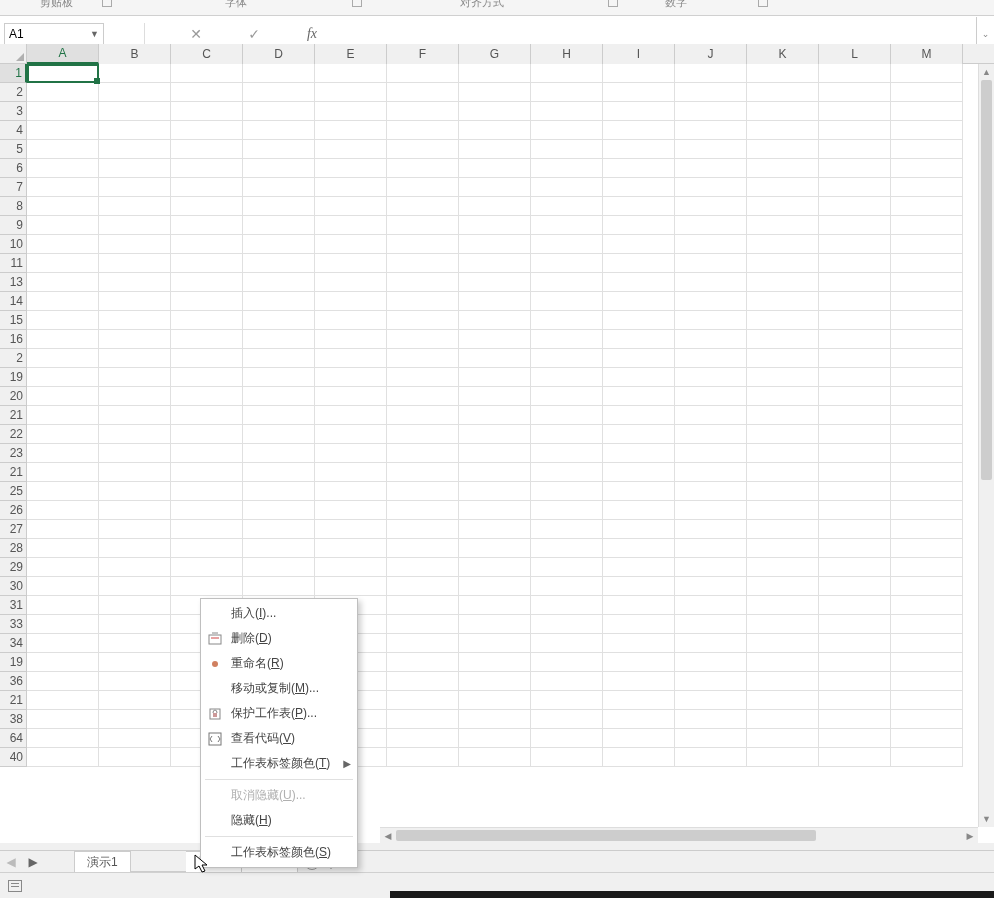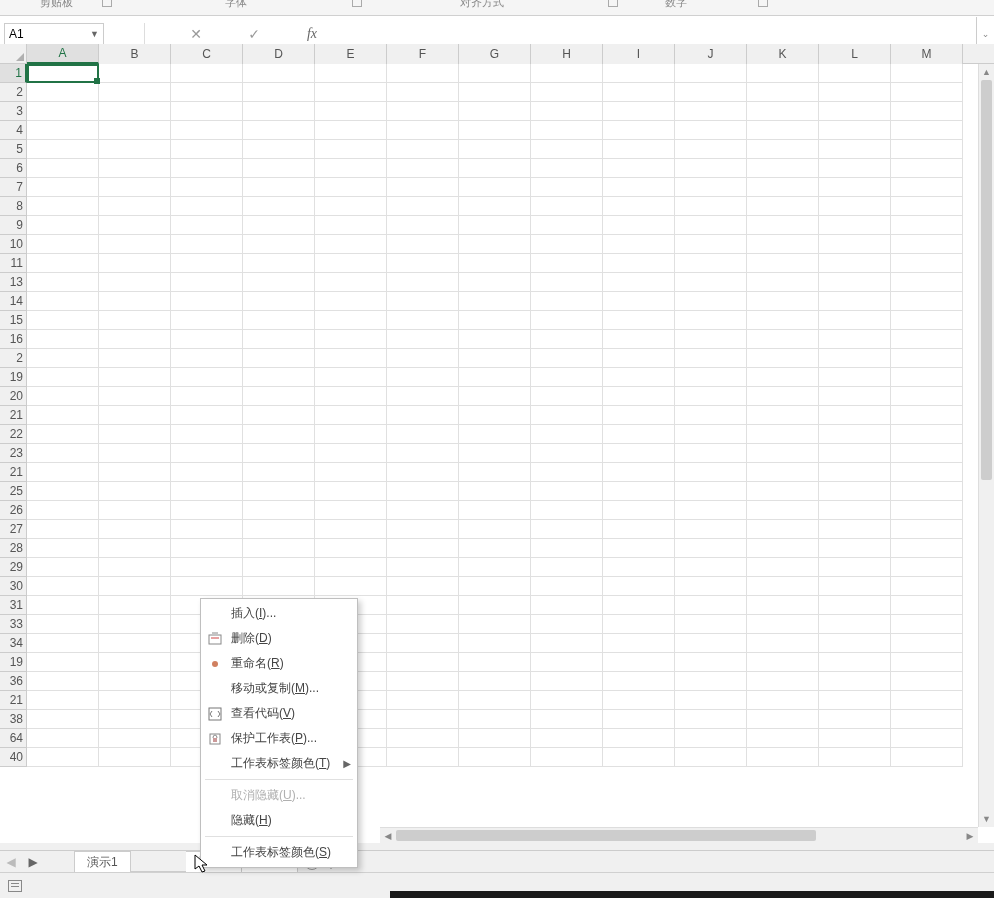--- a/index.html
+++ b/index.html
@@ -754,35 +754,35 @@
       </span>
     <span class="cm-label"><span>重命名(</span><u>R</u><span>)</span></span>
   </div>
   <div class="cm-item">
     <span class="cm-icon"></span>
     <span class="cm-label"><span>移动或复制(</span><u>M</u><span>)...</span></span>
   </div>
   <div class="cm-item">
     <span class="cm-icon">
       <svg width="14" height="14" viewBox="0 0 14 14">
-          <rect x="1" y="1" width="12" height="12" fill="none" stroke="#777"></rect>
-          <path d="M4 4 L2 7 L4 10 M10 4 L12 7 L10 10" stroke="#777" fill="none"></path>
-        </svg>
-    </span>
-    <span class="cm-label"><span>查看代码(</span><u>V</u><span>)</span></span>
-  </div>
-  <div class="cm-item">
-    <span class="cm-icon">
-      <svg width="14" height="14" viewBox="0 0 14 14">
           <rect x="2" y="2" width="10" height="10" fill="none" stroke="#888"></rect>
           <rect x="5" y="6" width="4" height="4" fill="#c99"></rect>
           <path d="M5 6 Q5 3 7 3 Q9 3 9 6" fill="none" stroke="#888"></path>
         </svg>
     </span>
     <span class="cm-label"><span>保护工作表(</span><u>P</u><span>)...</span></span>
+  </div>
+  <div class="cm-item">
+    <span class="cm-icon">
+      <svg width="14" height="14" viewBox="0 0 14 14">
+          <rect x="1" y="1" width="12" height="12" fill="none" stroke="#777"></rect>
+          <path d="M4 4 L2 7 L4 10 M10 4 L12 7 L10 10" stroke="#777" fill="none"></path>
+        </svg>
+    </span>
+    <span class="cm-label"><span>查看代码(</span><u>V</u><span>)</span></span>
   </div>
   <div class="cm-item">
     <span class="cm-icon"></span>
     <span class="cm-label"><span>工作表标签颜色(</span><u>T</u><span>)</span></span>
     <span class="cm-arrow">▶</span>
   </div>
   <div class="cm-sep"></div>
   <div class="cm-item disabled">
     <span class="cm-icon"></span>
     <span class="cm-label"><span>取消隐藏(</span><u>U</u><span>)...</span></span>

